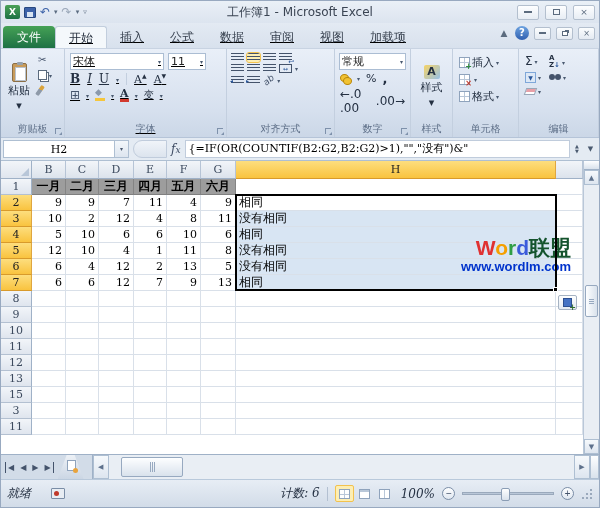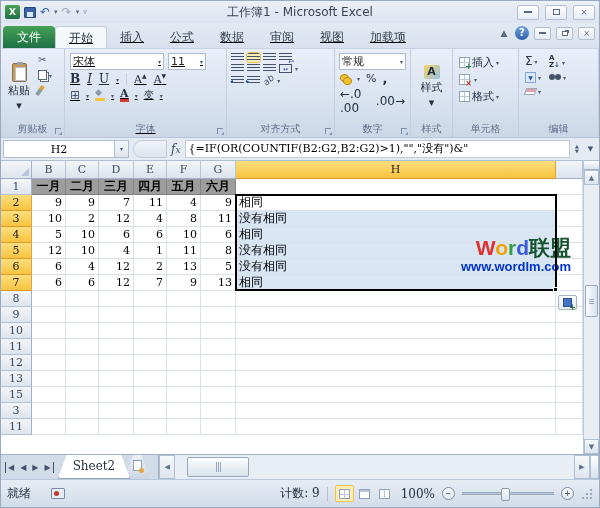--- a/index.html
+++ b/index.html
@@ -170,21 +170,21 @@
   .ins-sheet .pgico { position:absolute; left:9px; top:5px; width:9px; height:11px; background:#fff; border:1px solid #8FA3BC; }
   .ins-sheet .pgico:after { content:""; position:absolute; right:-3px; bottom:-3px; width:5px; height:5px; border-radius:50%; background:#E8A33D; }
   .hscroll { flex:1; display:flex; align-items:stretch; margin-left:6px; border-left:1px solid #9FB1C7; }
   .hs-btn { width:16px; background:linear-gradient(#F6F9FC,#DDE5EF); border:1px solid #AEBfD2; text-align:center; font-size:7px; color:#5E718C; line-height:22px; }
   .hs-track { flex:1; position:relative; background:#E9EEF4; }
   .hs-thumb { position:absolute; top:2px; bottom:2px; left:12px; width:62px; background:linear-gradient(#FDFEFF,#D9E2EC); border:1px solid #97A9C0; border-radius:2px; }
   .hs-thumb:after { content:""; position:absolute; top:4px; bottom:4px; left:28px; width:1px; background:#97A9C0; box-shadow:2px 0 0 #97A9C0, 4px 0 0 #97A9C0; }
   .hs-split { width:9px; background:linear-gradient(#FDFEFF,#D9E2EC); border:1px solid #AEBfD2; }
 
   
-  .statusbar { height:28px; background:linear-gradient(#E7EDF5,#D2DCE8); border-top:1px solid #B9C9DB; display:flex; align-items:center; padding:0 6px; gap:20px; flex:0 0 auto; font-family:"DejaVu Serif",serif; }
+  .statusbar { height:28px; background:linear-gradient(#E7EDF5,#D2DCE8); border-top:1px solid #B9C9DB; display:flex; align-items:center; padding:0 6px; gap:20px; flex:0 0 auto; font-family:"DejaVu Serif",serif;font-style:italic; }
   .st-ready { font-size:12px; color:#243042; }
   .ic-macro { width:14px; height:11px; border:1px solid #7A8DA6; background:#E8EDF3; position:relative; border-radius:1px; }
   .ic-macro:after { content:""; position:absolute; left:2px; bottom:2px; width:5px; height:5px; border-radius:50%; background:#C0392B; }
   .st-right { margin-left:auto; display:flex; align-items:center; gap:7px; }
   .st-count { font-size:12px; color:#243042; }
   .st-sep { width:1px; height:14px; background:#B3C0D1; }
   .viewbtns { display:flex; gap:1px; }
   .vb { width:19px; height:17px; border:1px solid transparent; display:flex; align-items:center; justify-content:center; }
   .vb.on { background:#FDEEB3; border-color:#F2C24E; border-radius:2px; }
   .vb .mini-grid { width:11px; height:10px; }
@@ -656,40 +656,39 @@
   </div>
 
   <div class="sheetbar">
     <div class="tabnav">
       <span class="tn bar-l">◀</span>
       <span class="tn">◀</span>
       <span class="tn">▶</span>
       <span class="tn bar-r">▶</span>
     </div>
     <span id="sheet-tabs" style="display:flex;">
-        <span class="stab active">Sheet2</span>
       </span>
     <span class="ins-sheet">
         <span class="pgico"></span>
       </span>
     <div class="hscroll">
       <span class="hs-btn">◀</span>
       <span class="hs-track">
           <span class="hs-thumb"></span>
         </span>
       <span class="hs-btn">▶</span>
       <span class="hs-split"></span>
     </div>
   </div>
 
   <div class="statusbar">
     <span class="st-ready">就绪</span>
     <span class="ic-macro"></span>
     <div class="st-right">
-      <span class="st-count">计数: 9</span>
+      <span class="st-count">计数: 6</span>
       <span class="st-sep"></span>
       <div class="viewbtns">
         <span class="vb on">
             <span class="mini-grid"></span>
           </span>
         <span class="vb">
             <span class="mini-grid pl"></span>
           </span>
         <span class="vb">
             <span class="mini-grid pb"></span>

